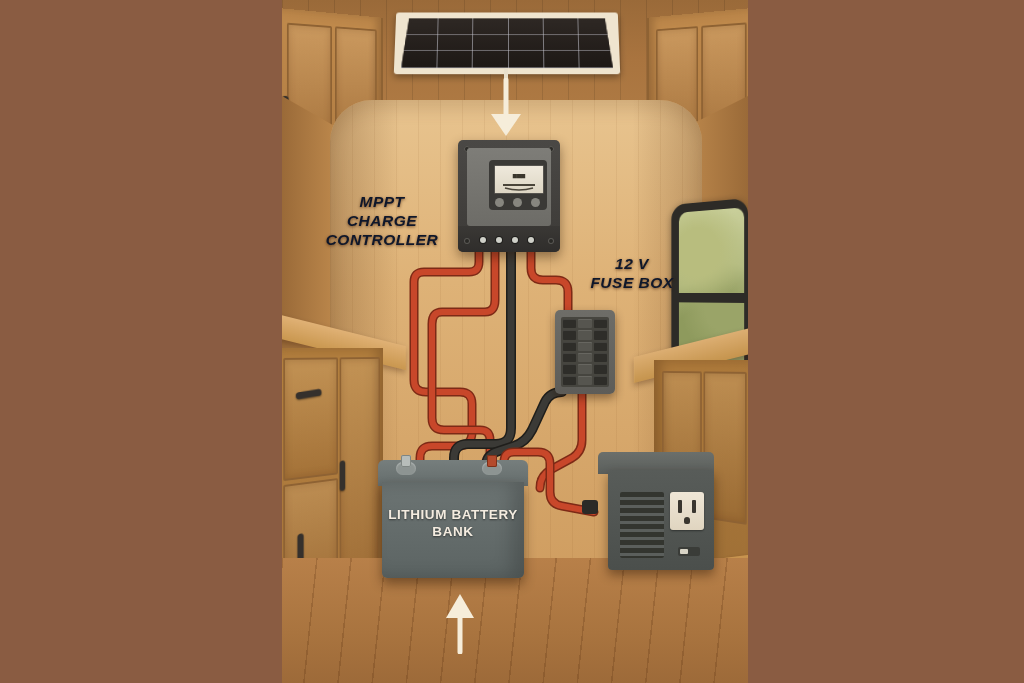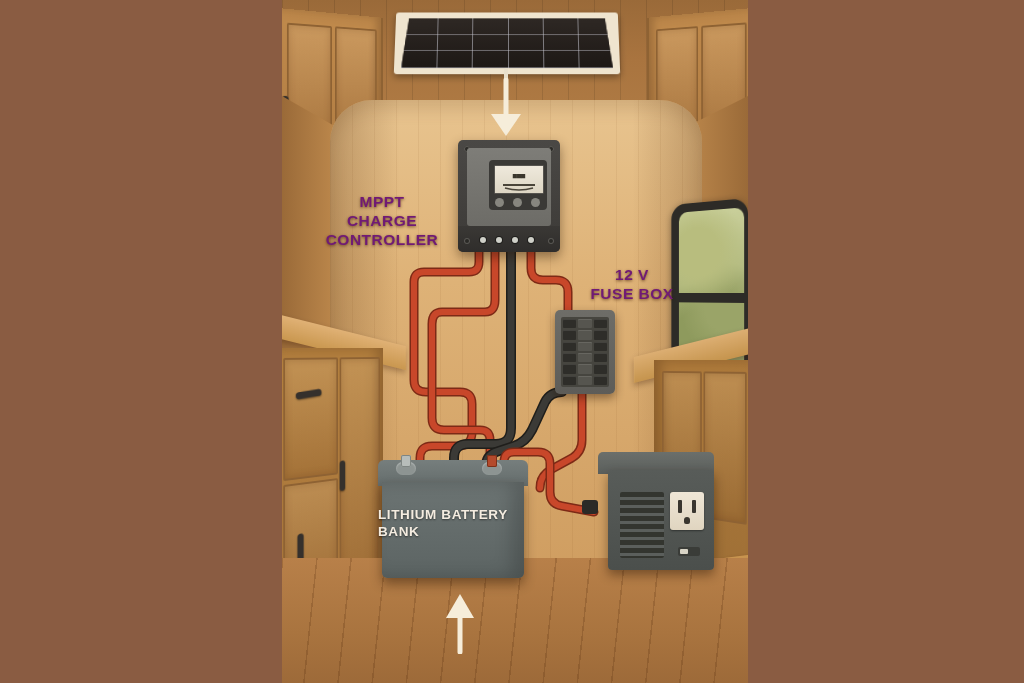--- a/index.html
+++ b/index.html
@@ -231,21 +231,21 @@
     border-radius:6px 6px 0 0;
     transform:skewX(0deg);
   }
   .bat-body{
     position:absolute;left:4px;top:22px;width:142px;height:96px;
     background:linear-gradient(180deg,#6c7473 0%,#5c6463 100%);
     border-radius:0 0 5px 5px;
     box-shadow:0 6px 12px rgba(40,20,5,.45), inset -12px 0 18px rgba(0,0,0,.18);
   }
   .bat-label{
-    position:absolute;left:0;top:46px;width:150px;text-align:left;
+    position:absolute;left:0;top:46px;width:150px;text-align:center;
     color:#f4ece0;font-size:13.5px;letter-spacing:.6px;line-height:17px;font-weight:600;
     text-shadow:0 1px 2px rgba(0,0,0,.5);
   }
   .post{position:absolute;top:2px;width:20px;height:13px;border-radius:7px;background:#8d9492;box-shadow:inset 0 1px 2px rgba(255,255,255,.35);}
   .post i{position:absolute;left:5px;top:-7px;width:10px;height:12px;border-radius:2px;display:block;}
   .post.neg i{background:#b7bdba;box-shadow:inset 0 0 0 1px #7e8582;}
   .post.pos i{background:#b44a2c;box-shadow:inset 0 0 0 1px #7c3018;}
 
   .inverter{
     position:absolute;left:316px;top:452px;width:116px;height:120px;
@@ -273,27 +273,27 @@
   }
   .outlet .sl{position:absolute;background:#3a362f;border-radius:1px;}
   .inv-sw{
     position:absolute;right:14px;bottom:14px;width:22px;height:9px;
     background:#3a3c38;border-radius:2px;
   }
   .inv-sw::after{content:"";position:absolute;left:2px;top:2px;width:8px;height:5px;background:#d8d4c6;border-radius:1px;}
 
   
   .label{
-    position:absolute;color:#701a75;font-size:15.5px;line-height:19px;
+    position:absolute;color:#0f172a;font-size:15.5px;line-height:19px;
     letter-spacing:.5px;font-weight:600;text-align:center;
     text-shadow:0 1px 3px rgba(60,25,5,.65);
-    white-space:pre-line;pointer-events:none;
+    white-space:pre-line;pointer-events:none;font-style:italic;
   }
   #lbl-mppt{left:20px;top:192px;width:160px;}
-  #lbl-fuse{left:290px;top:265px;width:120px;}
+  #lbl-fuse{left:290px;top:254px;width:120px;}
   #lbl-inv{left:320px;top:594px;width:140px;}
 
   
   .arrow{position:absolute;}
 </style>
 </head>
 <body>
 
 <div id="stage">
 

